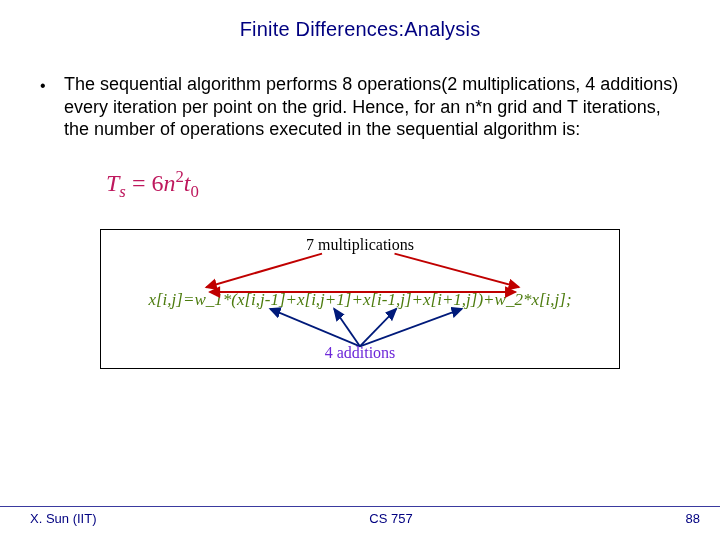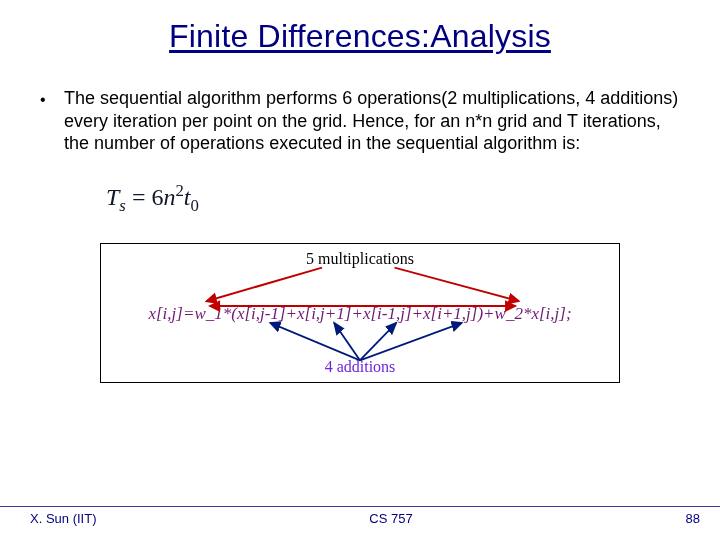--- a/index.html
+++ b/index.html
@@ -11,23 +11,22 @@
     position: relative;
     overflow: hidden;
   }
   .title-wrap {
     width: 100%;
     text-align: center;
     padding-top: 18px;
   }
   .title {
     display: inline-block;
-    font-size: 32px;
+    font-size: 20px;
     color: #000080;
-    text-decoration: underline;
     text-underline-offset: 3px;
     font-weight: 400;
     letter-spacing: 0.2px;
   }
   .content {
     padding: 32px 40px 0 40px;
   }
   .bullet-row {
     display: flex;
     align-items: flex-start;
@@ -45,21 +44,21 @@
     color: #000;
     line-height: 1.25;
   }
   .formula-wrap {
     padding: 26px 0 0 66px;
   }
   .formula {
     font-family: "Times New Roman", Times, serif;
     font-size: 24px;
     font-style: italic;
-    color: #0f172a;
+    color: #be185d;
   }
   .formula .sub { font-size: 0.7em; vertical-align: sub; font-style: italic; }
   .formula .sup { font-size: 0.7em; vertical-align: super; font-style: normal; }
   .formula .rm { font-style: normal; }
   .diagram-box {
     border: 1.5px solid #000;
     margin: 28px 60px 0 60px;
     position: relative;
     height: 140px;
   }
@@ -74,21 +73,21 @@
   }
   .code-line {
     position: absolute;
     top: 60px;
     left: 0;
     width: 100%;
     text-align: center;
     font-family: "Times New Roman", Times, serif;
     font-style: italic;
     font-size: 17px;
-    color: #701a75;
+    color: #4d7c0f;
     white-space: nowrap;
   }
   .add-label {
     position: absolute;
     bottom: 6px;
     left: 50%;
     transform: translateX(-50%);
     font-family: "Times New Roman", Times, serif;
     font-size: 16px;
     color: #6d28d9;
@@ -119,31 +118,31 @@
 </head>
 <body>
 
 <div class="title-wrap">
   <span class="title">Finite Differences:Analysis</span>
 </div>
 
 <div class="content">
   <div class="bullet-row">
     <div class="bullet-dot">•</div>
-    <div class="bullet-text">The sequential algorithm performs 6 operations(2 multiplications, 4 additions) every iteration per point on the grid. Hence, for an n*n grid and T iterations, the number of operations executed in the sequential algorithm is:</div>
+    <div class="bullet-text">The sequential algorithm performs 8 operations(2 multiplications, 4 additions) every iteration per point on the grid. Hence, for an n*n grid and T iterations, the number of operations executed in the sequential algorithm is:</div>
   </div>
 
   <div class="formula-wrap">
     <span class="formula">
       <span>T</span><span class="sub">s</span><span class="rm"> = </span><span class="rm">6</span><span>n</span><span class="sup rm">2</span><span>t</span><span class="sub rm">0</span>
     </span>
   </div>
 
   <div class="diagram-box">
-    <div class="mult-label">5 multiplications</div>
+    <div class="mult-label">7 multiplications</div>
     <div class="code-line">x[i,j]=w_1*(x[i,j-1]+x[i,j+1]+x[i-1,j]+x[i+1,j])+w_2*x[i,j];</div>
     <svg class="overlay" viewBox="0 0 600 140" preserveAspectRatio="none">
       <defs>
         <marker id="arrR" markerWidth="8" markerHeight="8" refX="6" refY="3" orient="auto">
           <path d="M0,0 L7,3 L0,6 Z" fill="#c00000"></path>
         </marker>
         <marker id="arrRrev" markerWidth="8" markerHeight="8" refX="1" refY="3" orient="auto">
           <path d="M7,0 L0,3 L7,6 Z" fill="#c00000"></path>
         </marker>
         <marker id="arrB" markerWidth="8" markerHeight="8" refX="6" refY="3" orient="auto">

